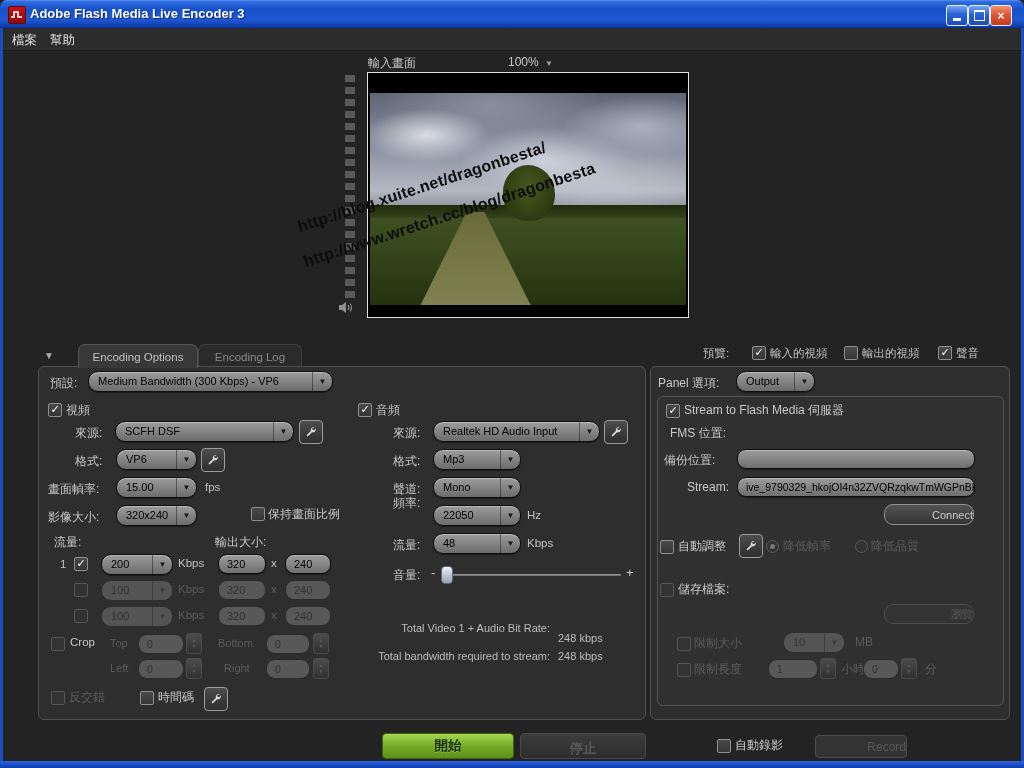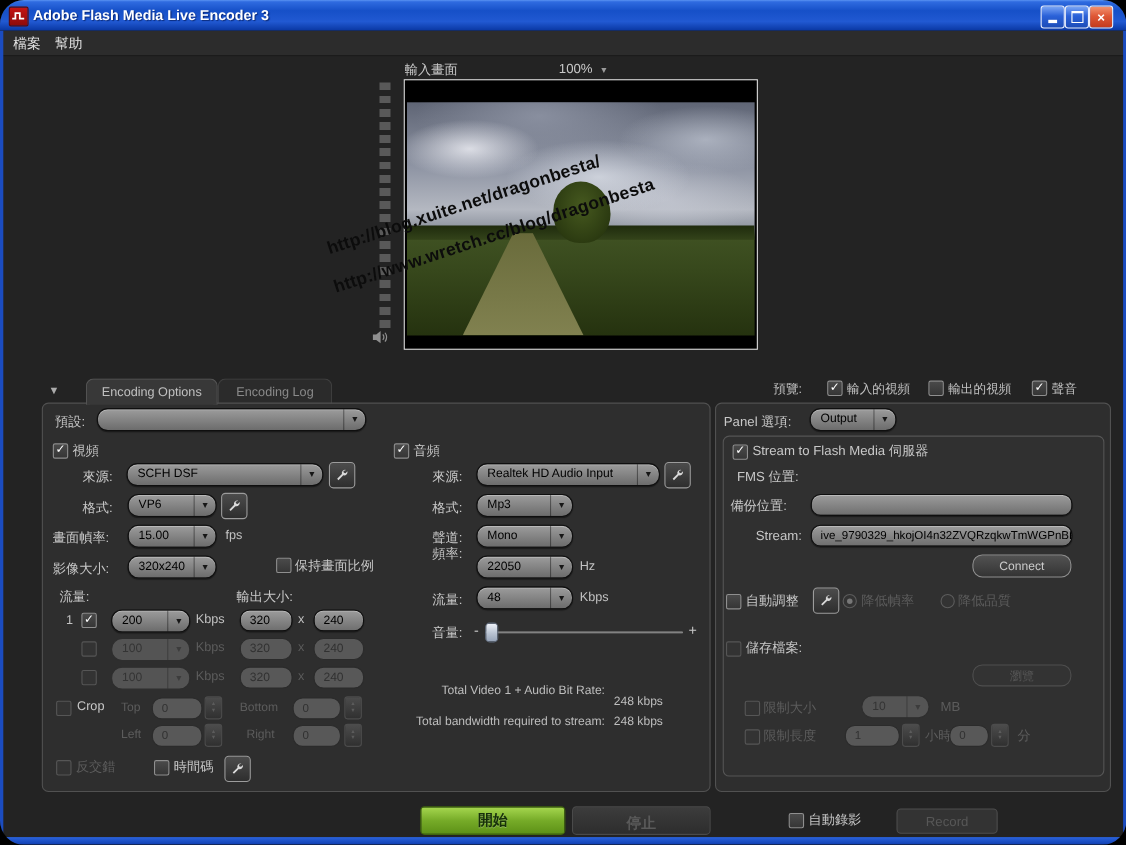--- a/index.html
+++ b/index.html
@@ -1,18 +1,18 @@
 <!DOCTYPE html>
 <html><head>
 <meta charset="utf-8">
 <style>
   html,body{margin:0;padding:0;background:#000;}
   #app{position:relative;width:1024px;height:768px;overflow:hidden;
        font-family:"Liberation Sans","DejaVu Sans",sans-serif;
-       background:#232323;border-radius:22px;-webkit-font-smoothing:antialiased;}
+       background:#232323;-webkit-font-smoothing:antialiased;}
   .abs{position:absolute;}
   
   .titlebar{left:0;top:0;width:1024px;height:28px;
     background:linear-gradient(180deg,#5a93f2 0%,#2f6be0 6%,#1650c8 35%,#2159d2 70%,#0c3ba8 96%,#082e86 100%);
     border-radius:7px 7px 0 0;}
   .apptitle{left:30px;top:6px;color:#fff;font-weight:bold;font-size:13px;
     text-shadow:1px 1px 1px #0a2a7a;white-space:nowrap;}
   .appicon{left:8px;top:6px;width:16px;height:16px;background:linear-gradient(#c41414,#8d0b0b);
     border:1px solid #5c0707;border-radius:2px;display:flex;align-items:center;justify-content:center;}
   .winbtn{top:5px;width:20px;height:19px;border:1px solid #e8eefc;border-radius:3px;
@@ -85,21 +85,21 @@
   .wrenchbtn{width:22px;height:22px;background:linear-gradient(#4c4c4c,#2e2e2e);border:1px solid #9c9c9c;
     border-radius:4px;display:flex;align-items:center;justify-content:center;}
   .spin{width:14px;height:19px;background:linear-gradient(#4c4c4c,#303030);border:1px solid #787878;
     border-radius:3px;display:flex;flex-direction:column;align-items:center;justify-content:center;
     color:#9a9a9a;font-size:5px;line-height:5px;gap:1px;}
   .spin.dis{border-color:#4c4c4c;color:#5c5c5c;}
   .radio{width:11px;height:11px;border-radius:50%;background:#333;border:1px solid #5c5c5c;
     display:flex;align-items:center;justify-content:center;}
   .radio .dot{width:5px;height:5px;border-radius:50%;background:#777;}
   .btn{background:linear-gradient(#525252,#343434);border:1px solid #909090;border-radius:9px;
-    color:#cbcbcb;font-size:11px;display:flex;align-items:center;justify-content:center;}
+    color:#cbcbcb;font-size:11px;display:flex;align-items:center;justify-content:flex-end;}
   .btn.dis{background:#333;border-color:#4e4e4e;color:#575757;}
   .bigbtn{height:24px;border-radius:4px;display:flex;align-items:center;justify-content:center;
     font-size:13.5px;font-weight:bold;}
   .startbtn{background:linear-gradient(#a5d64e,#76ab28 50%,#5d9117);border:1px solid #3f660d;color:#17300a;
     text-shadow:0 1px 0 rgba(255,255,255,.25);}
   .stopbtn{background:linear-gradient(#3c3c3c,#2d2d2d);border:1px solid #4a4a4a;color:#5a5a5a;align-items:flex-end;}
   .track{height:2px;background:linear-gradient(#9a9a9a,#6a6a6a);border-radius:1px;}
   .handle{width:10px;height:16px;border-radius:4px;background:linear-gradient(#eef2f8,#b9c3d2 55%,#97a4b8);
     border:1px solid #5f6a7a;}
   .totals-lbl{color:#bdbdbd;font-size:11px;text-align:right;white-space:nowrap;}
@@ -177,20 +177,21 @@
   <div class="abs lbl-sm" style="left:862px;top:346px;">輸出的視頻</div>
   <div class="abs cb" style="left:938px;top:346px;"><span>✓</span></div>
   <div class="abs lbl-sm" style="left:956px;top:346px;">聲音</div>
 
   <div class="abs panel" style="left:38px;top:366px;width:606px;height:352px;"></div>
 
   <div class="abs panel" style="left:650px;top:366px;width:358px;height:352px;"></div>
 
   <div class="abs lbl" style="left:50px;top:375px;">預設:</div>
   <div class="abs dd" style="left:88px;top:371px;width:243px;">
+    <span class="dd-val">Medium Bandwidth (300 Kbps) - VP6</span>
     <span class="dd-arrow">▼</span>
   </div>
 
   <div class="abs cb" style="left:48px;top:403px;"><span>✓</span></div>
   <div class="abs lbl" style="left:66px;top:402px;">視頻</div>
 
   <div class="abs lbl" style="left:75px;top:425px;">來源:</div>
   <div class="abs dd" style="left:115px;top:421px;width:177px;">
     <span class="dd-val">SCFH DSF</span>
     <span class="dd-arrow">▼</span>

